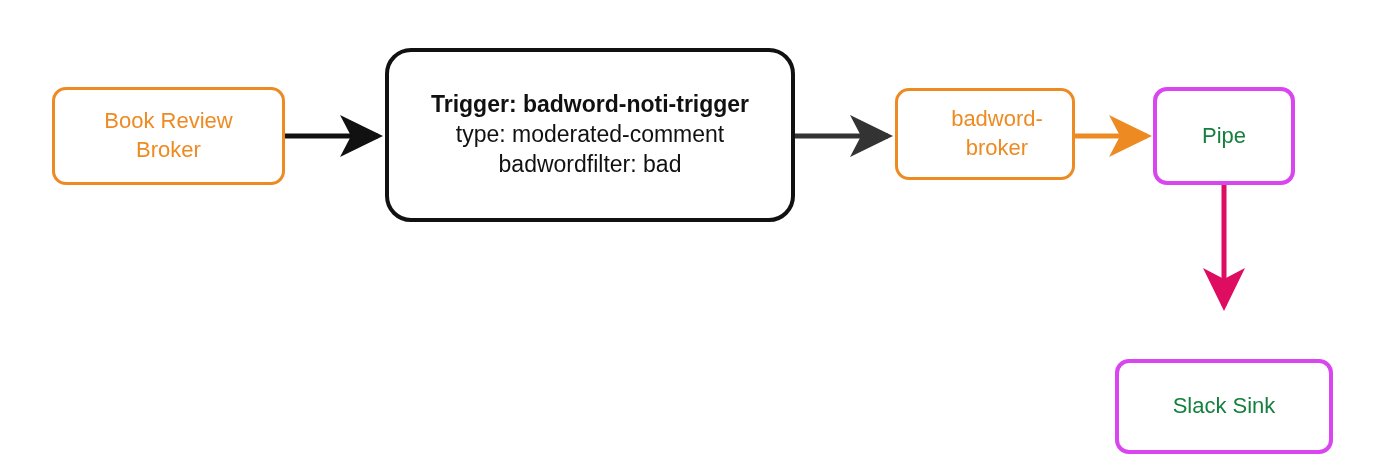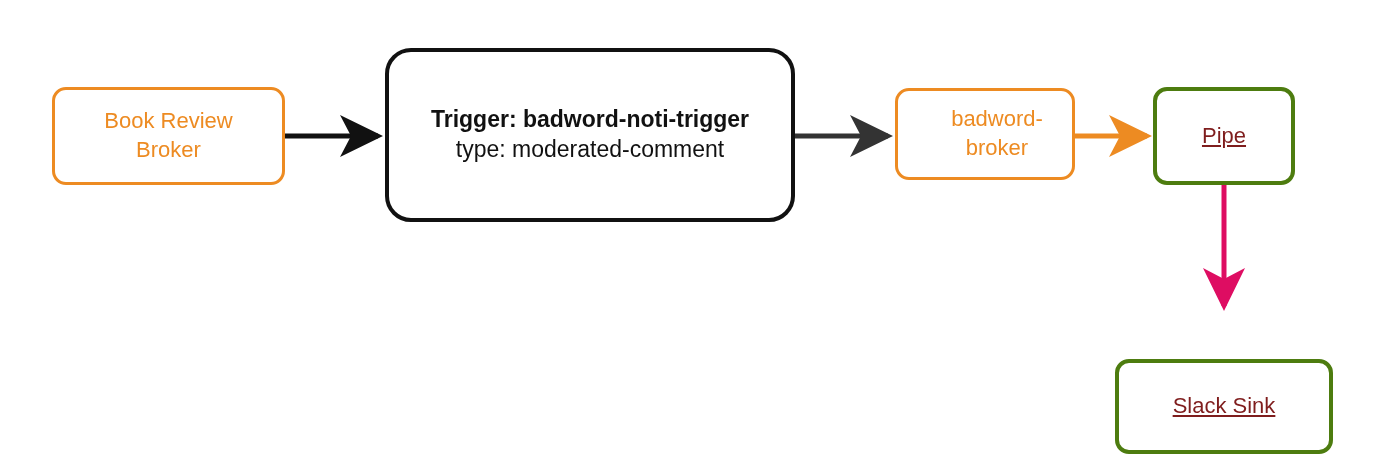--- a/index.html
+++ b/index.html
@@ -37,25 +37,24 @@
     text-align: center;
     line-height: 1.30;
   }
   .node-orange {
     border: 3px solid #ED8B22;
     border-radius: 14px;
     color: #ED8B22;
     font-size: 22px;
   }
   .node-crimson {
-    border: 4px solid #4d7c0f;
+    border: 4px solid #d946ef;
     border-radius: 14px;
-    color: #7f1d1d;
+    color: #15803d;
     font-size: 22px;
-    text-decoration: underline;
   }
   .node-black {
     border: 4px solid #111111;
     border-radius: 26px;
     color: #111111;
     font-size: 23px;
   }
 
   
   #node-book-review-broker { left: 52px;   top: 87px;  width: 233px; height: 98px; }
@@ -110,20 +109,21 @@
     <span>
       <span class="node-label">Book Review</span>
       <span class="node-label">Broker</span>
     </span>
   </div>
 
   <div id="node-trigger" class="node node-black">
     <span class="trigger-text">
       <span class="trigger-line trigger-line-1">Trigger: badword-noti-trigger</span>
       <span class="trigger-line"><span class="tkey">type</span><span class="tval">: </span><span class="tval">moderated-comment</span></span>
+      <span class="trigger-line"><span class="tkey">badwordfilter</span><span class="tval">: </span><span class="tval">bad</span></span>
     </span>
   </div>
 
   <div id="node-badword-broker" class="node node-orange">
     <span>
       <span class="node-label">badword-</span>
       <span class="node-label">broker</span>
     </span>
   </div>
 

